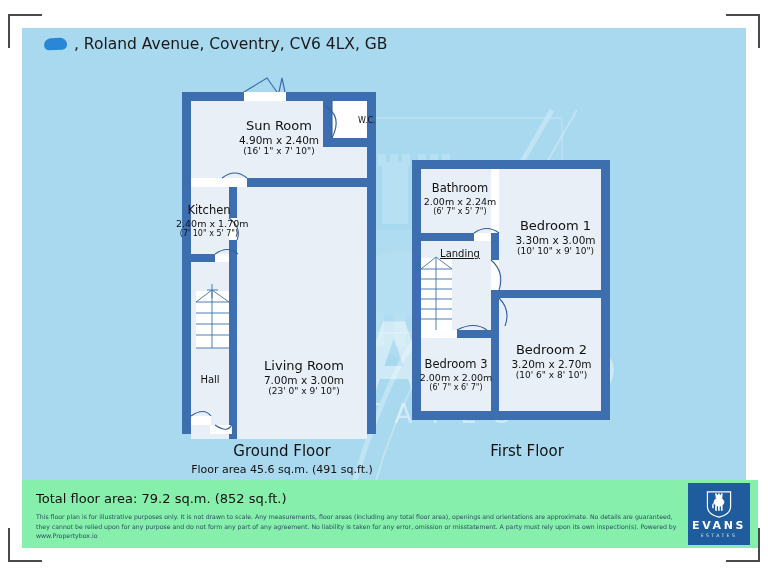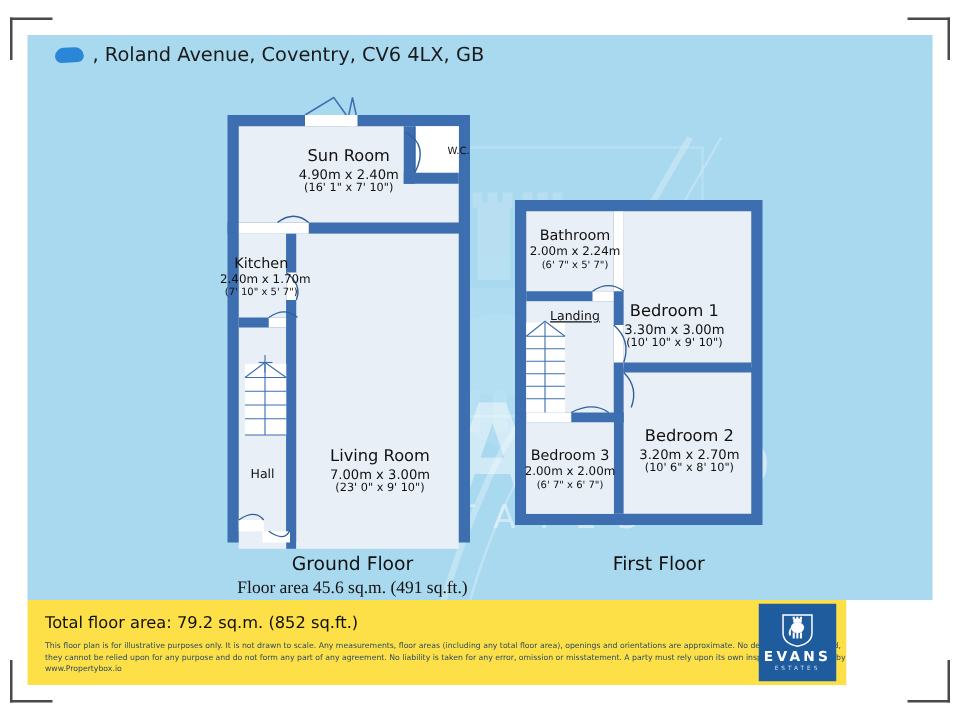--- a/index.html
+++ b/index.html
@@ -33,22 +33,22 @@
     display: inline-block; width: 23px; height: 12px;
     background: #2a87d8; border-radius: 7px 7px 5px 5px;
     transform: rotate(-3deg);
   }
 
   .plan-panel {
     position: absolute; left: 22px; top: 60px; width: 724px; height: 420px;
     background: #a9d9ef; overflow: hidden;
   }
   .foot-panel {
-    position: absolute; left: 22px; top: 480px; width: 655px; height: 68px;
-    background: #fde047;
+    position: absolute; left: 22px; top: 480px; width: 736px; height: 68px;
+    background: #86efac;
   }
 
   
   .wm { position: absolute; pointer-events: none; }
   .wm-crest { left: 232px; top: 10px; width: 300px; height: 330px; opacity: .30; }
   .wm-text  { left: 130px; top: 255px; width: 520px; text-align: center;
               font-size: 96px; font-weight: 700; letter-spacing: 20px;
               color: #ffffff; opacity: .45; line-height: .92; }
   .wm-text small { display:block; font-size: 26px; letter-spacing: 17px; font-weight: 400; }
   .wm-swoosh { left: 200px; top: 40px; width: 420px; height: 400px; opacity: .5; }
@@ -72,21 +72,21 @@
   .lbl.big .d1 { font-size: 10.5px; }
   .lbl.big .d2 { font-size: 9px; }
   .lbl.sm .nm { font-size: 8px; padding-left: 24px; }
   .lbl.plain { font-size: 10px; }
 
   svg.ov { position: absolute; left: 0; top: 0; overflow: visible; pointer-events: none; }
 
   
   .fcap { position: absolute; text-align: center; color: #111; }
   .fcap .t { font-size: 15px; }
-  .fcap .s { font-size: 14px; margin-top: 3px; font-family: Liberation Serif, serif; }
+  .fcap .s { font-size: 11px; margin-top: 3px; }
 
   
   .total { position: absolute; left: 14px; top: 11px; font-size: 13px; color: #111; }
   .disc  { position: absolute; left: 14px; top: 32px; width: 650px;
            font-size: 6.2px; line-height: 1.55; color: #2e4c63; }
 
   .logo {
     position: absolute; right: 8px; top: 3px; width: 62px; height: 62px;
     background: #1f5c9e; display: flex; flex-direction: column;
     align-items: center; justify-content: center; gap: 1px;
@@ -277,21 +277,21 @@
       </svg>
 
       <div class="lbl" style="left:6px; top:22px; width:84px;">
         <div class="nm">Bathroom</div>
         <div class="d1">2.00m x 2.24m</div>
         <div class="d2">(6' 7" x 5' 7")</div>
       </div>
       <div class="lbl plain" style="left:18px; top:88px; width:60px;text-decoration:underline;">
         <span>Landing</span>
       </div>
-      <div class="lbl big" style="left:80px; top:58px; width:95px;margin-top:24px;">
+      <div class="lbl big" style="left:96px; top:58px; width:95px;">
         <div class="nm">Bedroom 1</div>
         <div class="d1">3.30m x 3.00m</div>
         <div class="d2">(10' 10" x 9' 10")</div>
       </div>
       <div class="lbl big" style="left:92px; top:182px; width:95px;">
         <div class="nm">Bedroom 2</div>
         <div class="d1">3.20m x 2.70m</div>
         <div class="d2">(10' 6" x 8' 10")</div>
       </div>
       <div class="lbl" style="left:2px; top:198px; width:84px;">

